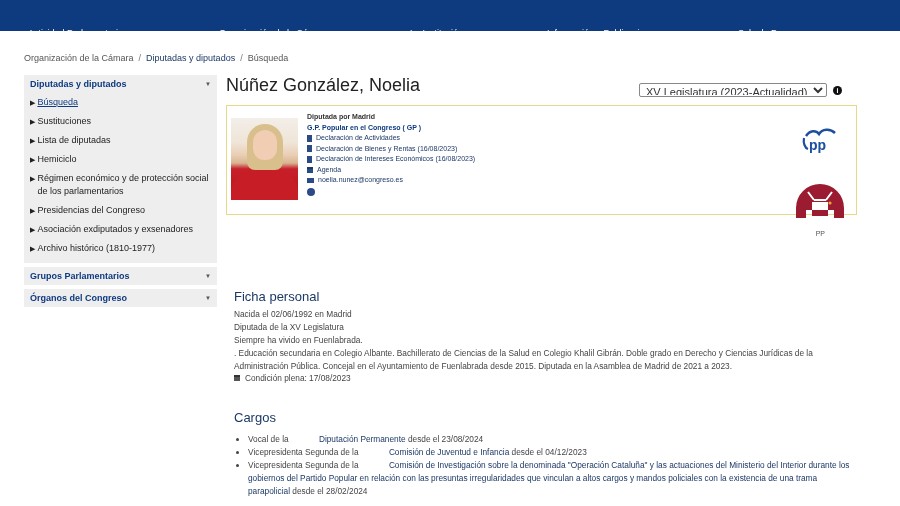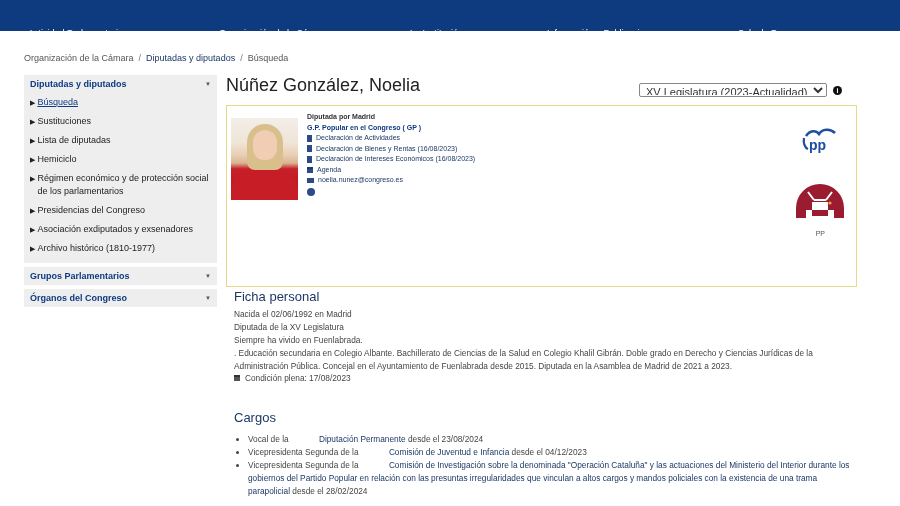--- a/index.html
+++ b/index.html
@@ -21,21 +21,21 @@
   .side-item { font-size: 9px; color: #222; padding: 3px 0; line-height: 13px; display: flex; }
   .side-item .tri { font-size: 7px; margin-right: 2px; line-height: 13px; }
   .side-item.active span.lbl { color: #0e3a80; text-decoration: underline; }
 
   .main { position: absolute; left: 226px; top: 75px; width: 630px; }
   .name { font-size: 18px; color: #222; font-weight: normal; margin-top: 0; }
   .legis { position: absolute; right: 14px; top: 8px; display: flex; align-items: center; gap: 6px; }
   .legis select { font-size: 11px; padding: 1px 2px; border: 1px solid #888; border-radius: 2px; height: 14px; background: #fff; color: #333; font-family: "Liberation Sans", sans-serif; margin-left: 14px; }
   .info-icon { width: 9px; height: 9px; border-radius: 50%; background: #111; color: #fff; font-size: 7px; font-weight: bold; display: flex; align-items: center; justify-content: center; }
 
-  .card { position: absolute; top: 30px; left: 0; width: 631px; height: 182px; border: 1px solid #e5d98a; background: #fff; }
+  .card { position: absolute; top: 30px; left: 0; width: 631px; height: 110px; border: 1px solid #e5d98a; background: #fff; }
   .photo { position: absolute; left: 4px; top: 12px; width: 67px; height: 82px; background: linear-gradient(180deg, #f3eee8 0%, #efe5d8 30%, #e9cfb4 45%, #d9b493 55%, #c8202a 62%, #b3151f 100%); overflow: hidden; }
   .photo .hair { position: absolute; left: 16px; top: 6px; width: 36px; height: 46px; background: #d8bf8c; border-radius: 18px 18px 8px 8px; }
   .photo .face { position: absolute; left: 22px; top: 12px; width: 24px; height: 30px; background: #f0cdb3; border-radius: 12px 12px 11px 11px; }
   .photo .body { position: absolute; left: 0; top: 52px; width: 67px; height: 30px; background: #c71d27; border-radius: 22px 22px 0 0; }
   .card-info { position: absolute; left: 80px; top: 6px; font-size: 7px; line-height: 10.5px; }
   .card-info .circ { font-weight: bold; color: #333; }
   .card-info .group { font-weight: bold; color: #0e3a80; }
   .card-info .row { display: flex; align-items: center; gap: 4px; color: #1c3966; }
   .doc-icon { width: 5px; height: 7px; background: #2b4a86; display: inline-block; }
   .cal-icon { width: 6px; height: 6px; background: #2b4a86; display: inline-block; border-top: 2px solid #1c3966; }

